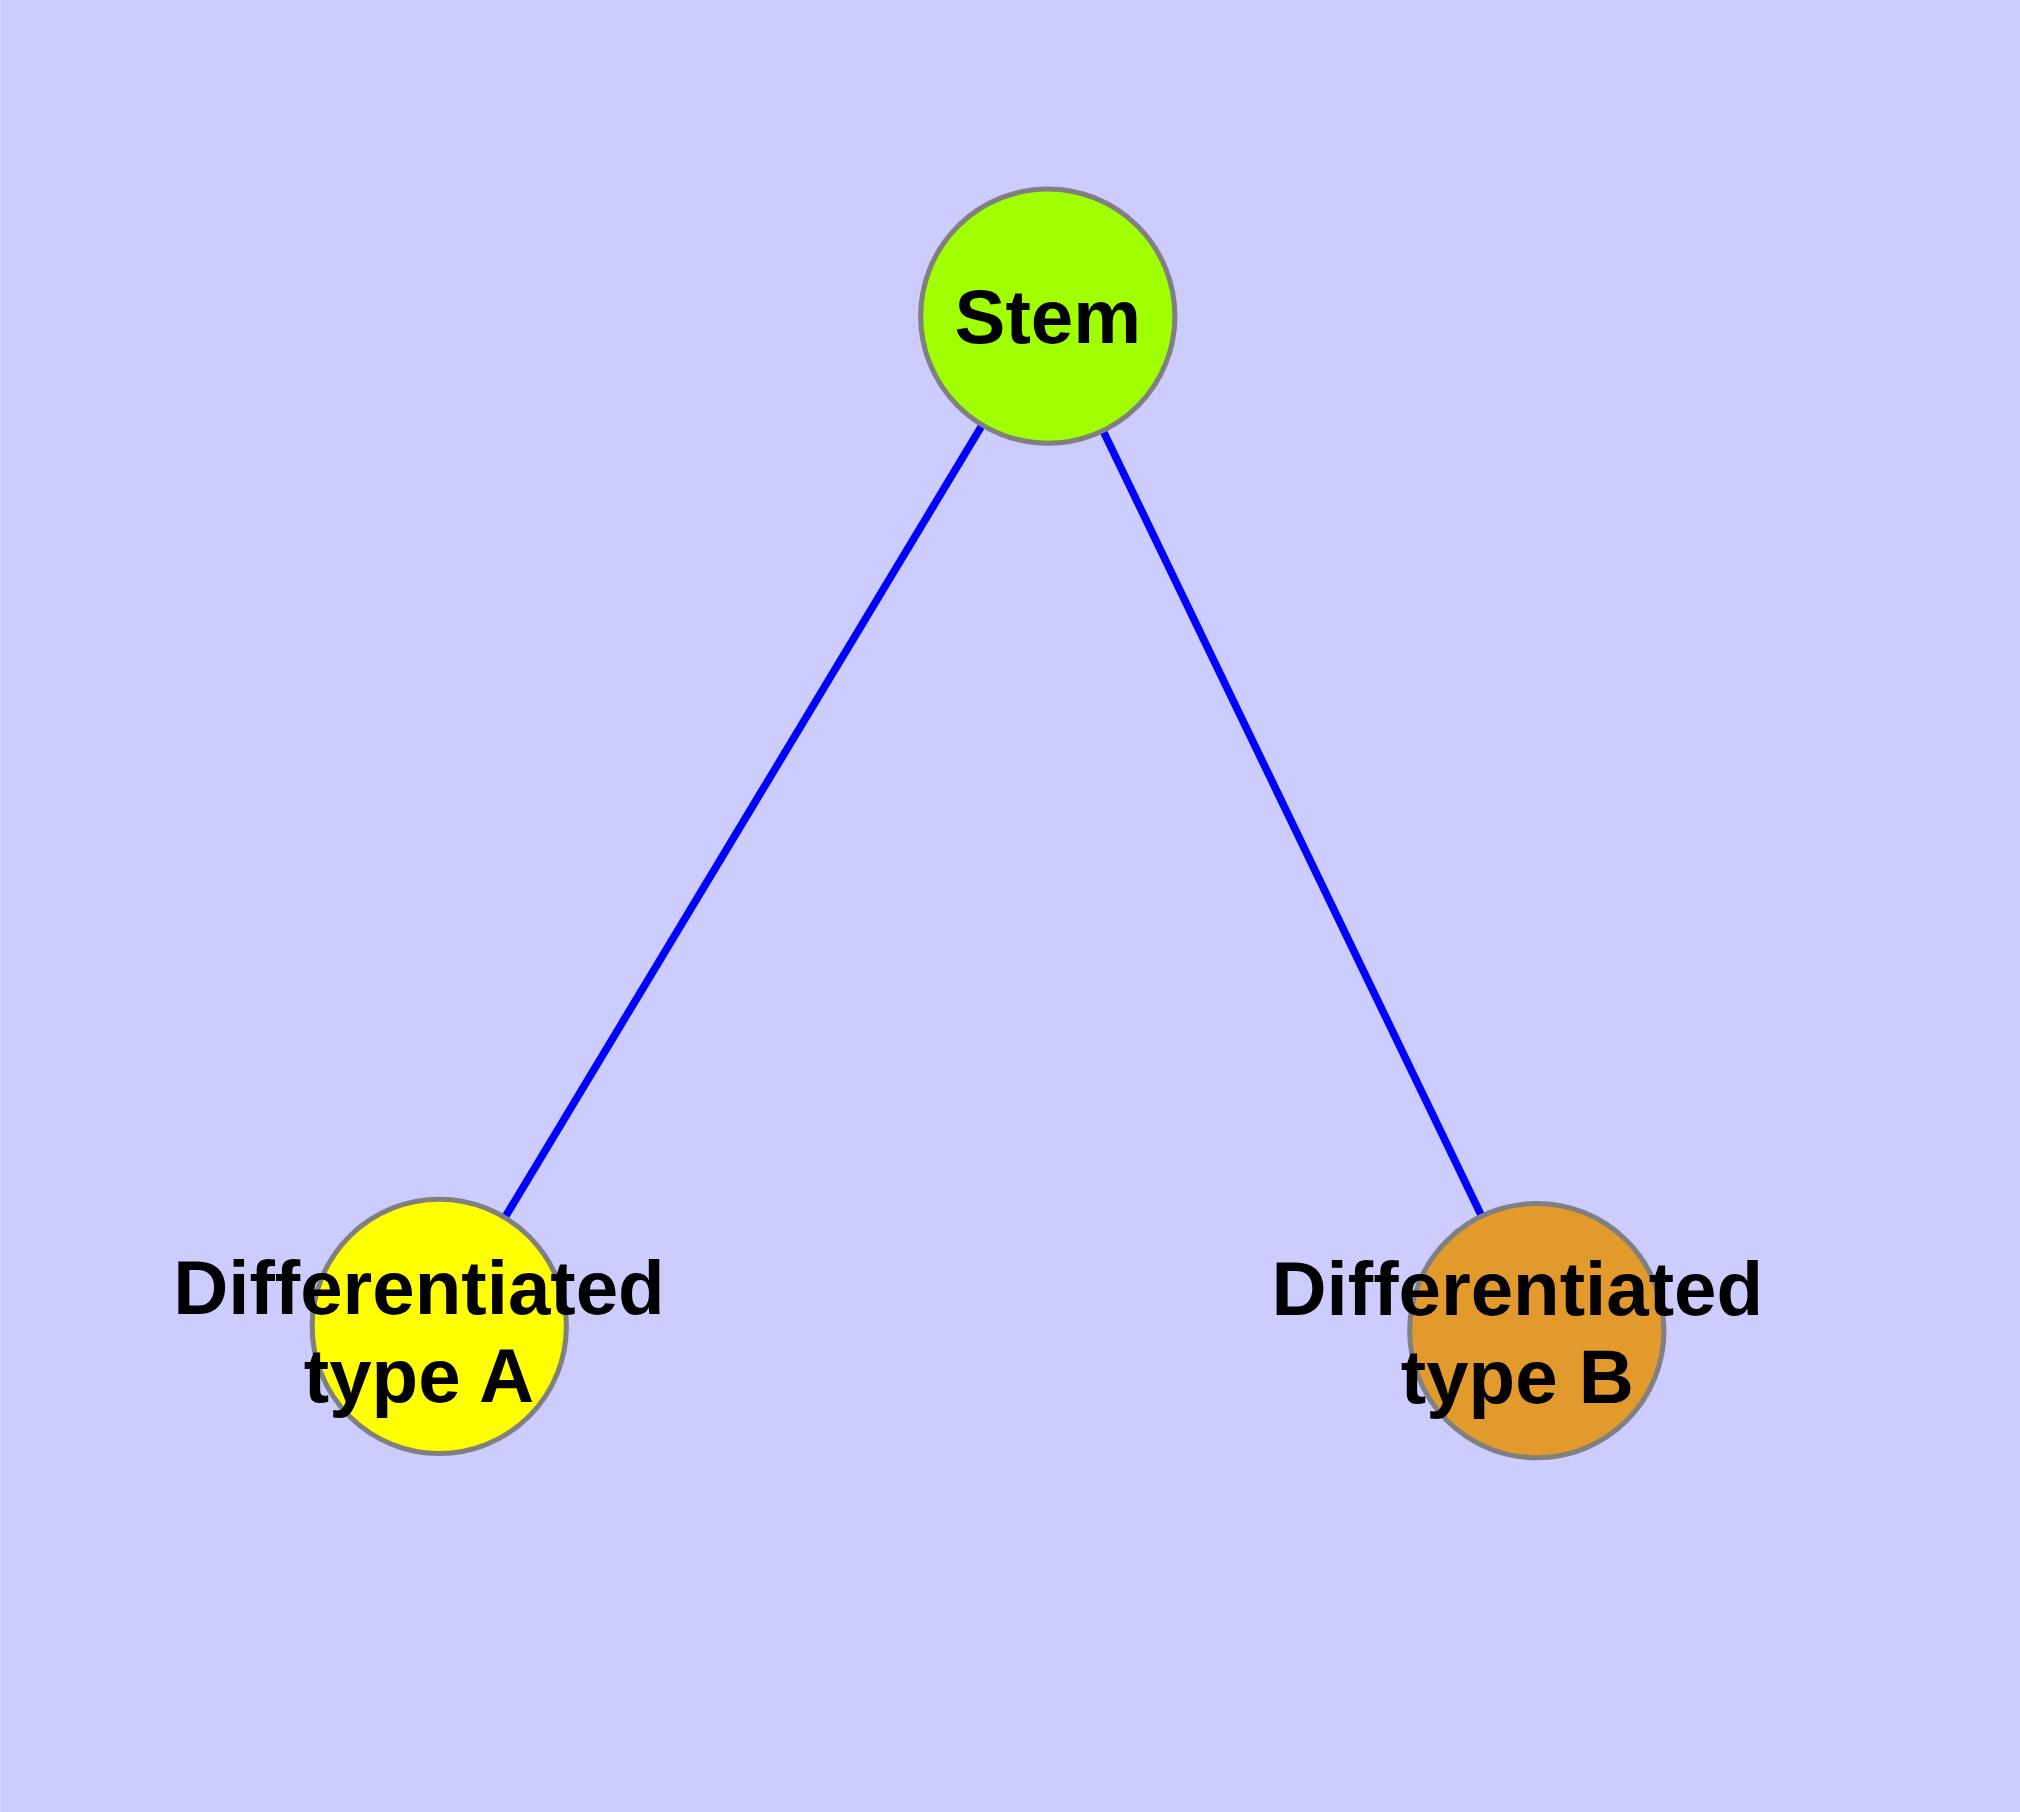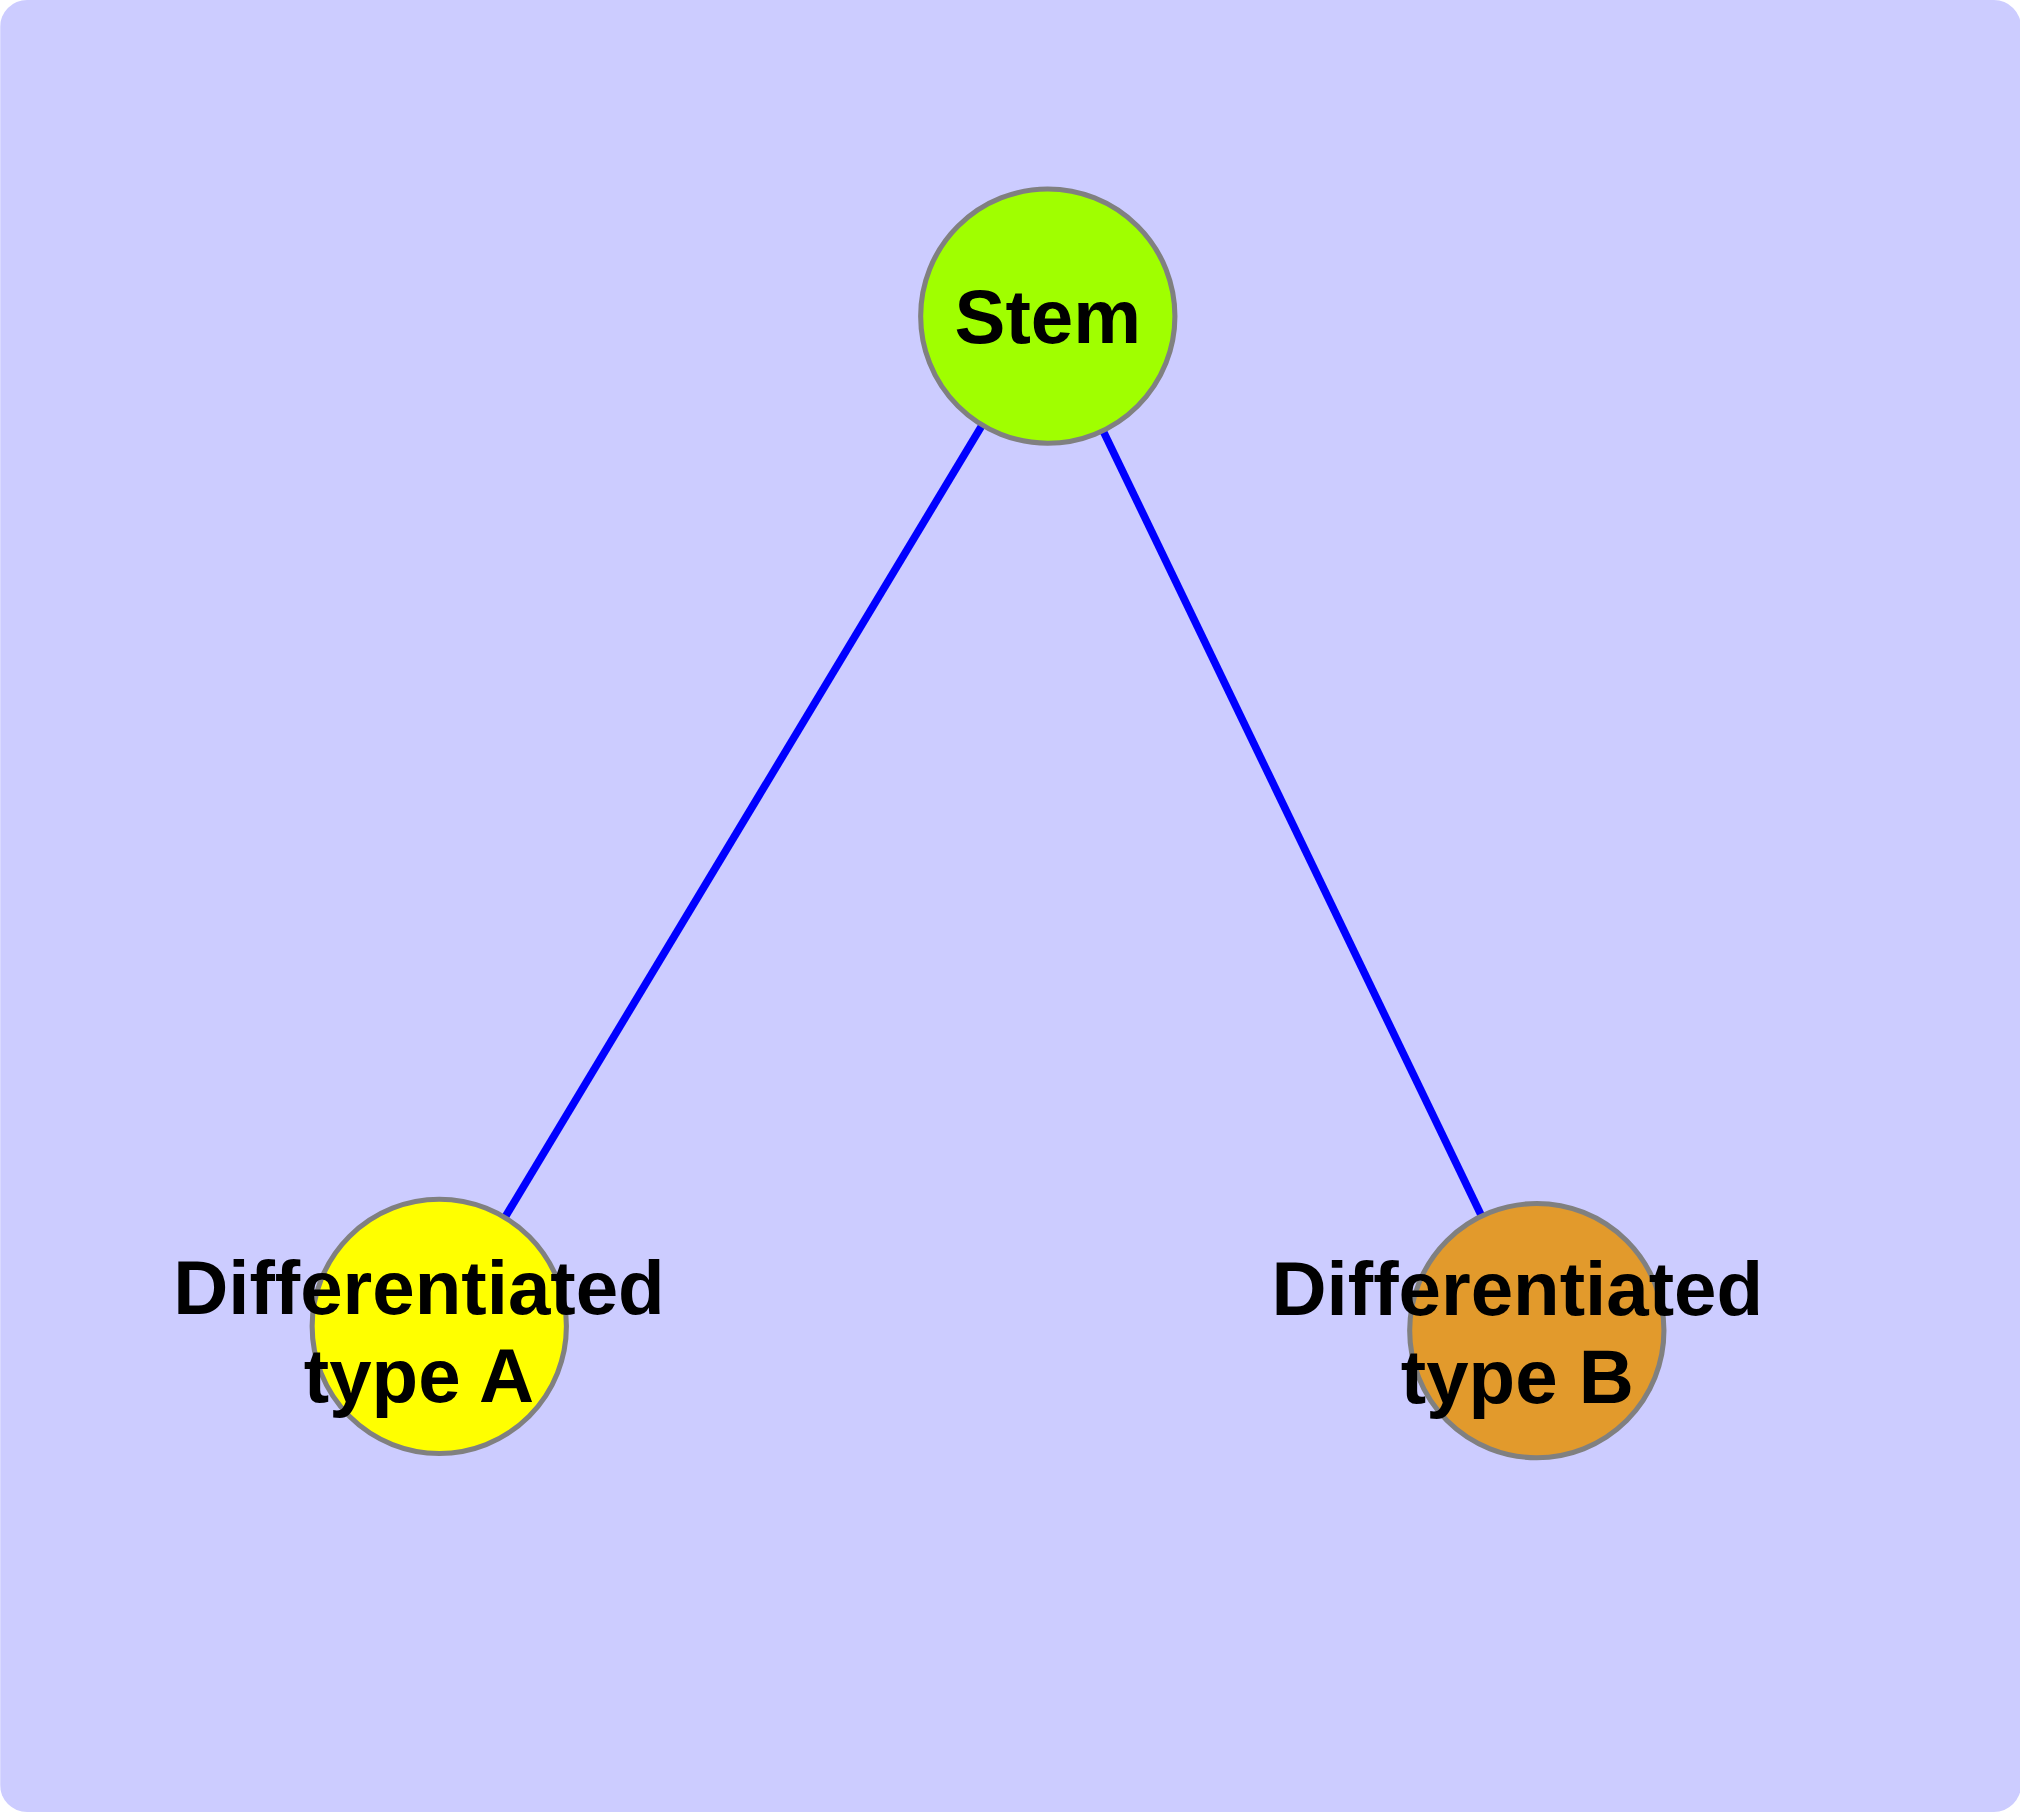--- a/index.html
+++ b/index.html
@@ -7,21 +7,20 @@
     margin: 0;
     padding: 0;
     background: #ffffff;
   }
   #canvas {
     position: relative;
     width: 2021px;
     height: 1812px;
     overflow: hidden;
     font-family: "Liberation Sans", sans-serif;
-    border-radius: 27px;
   }
   #graph-svg {
     position: absolute;
     inset: 0;
     width: 2021px;
     height: 1812px;
     display: block;
   }
   .node-circle {
     stroke-width: 6;

